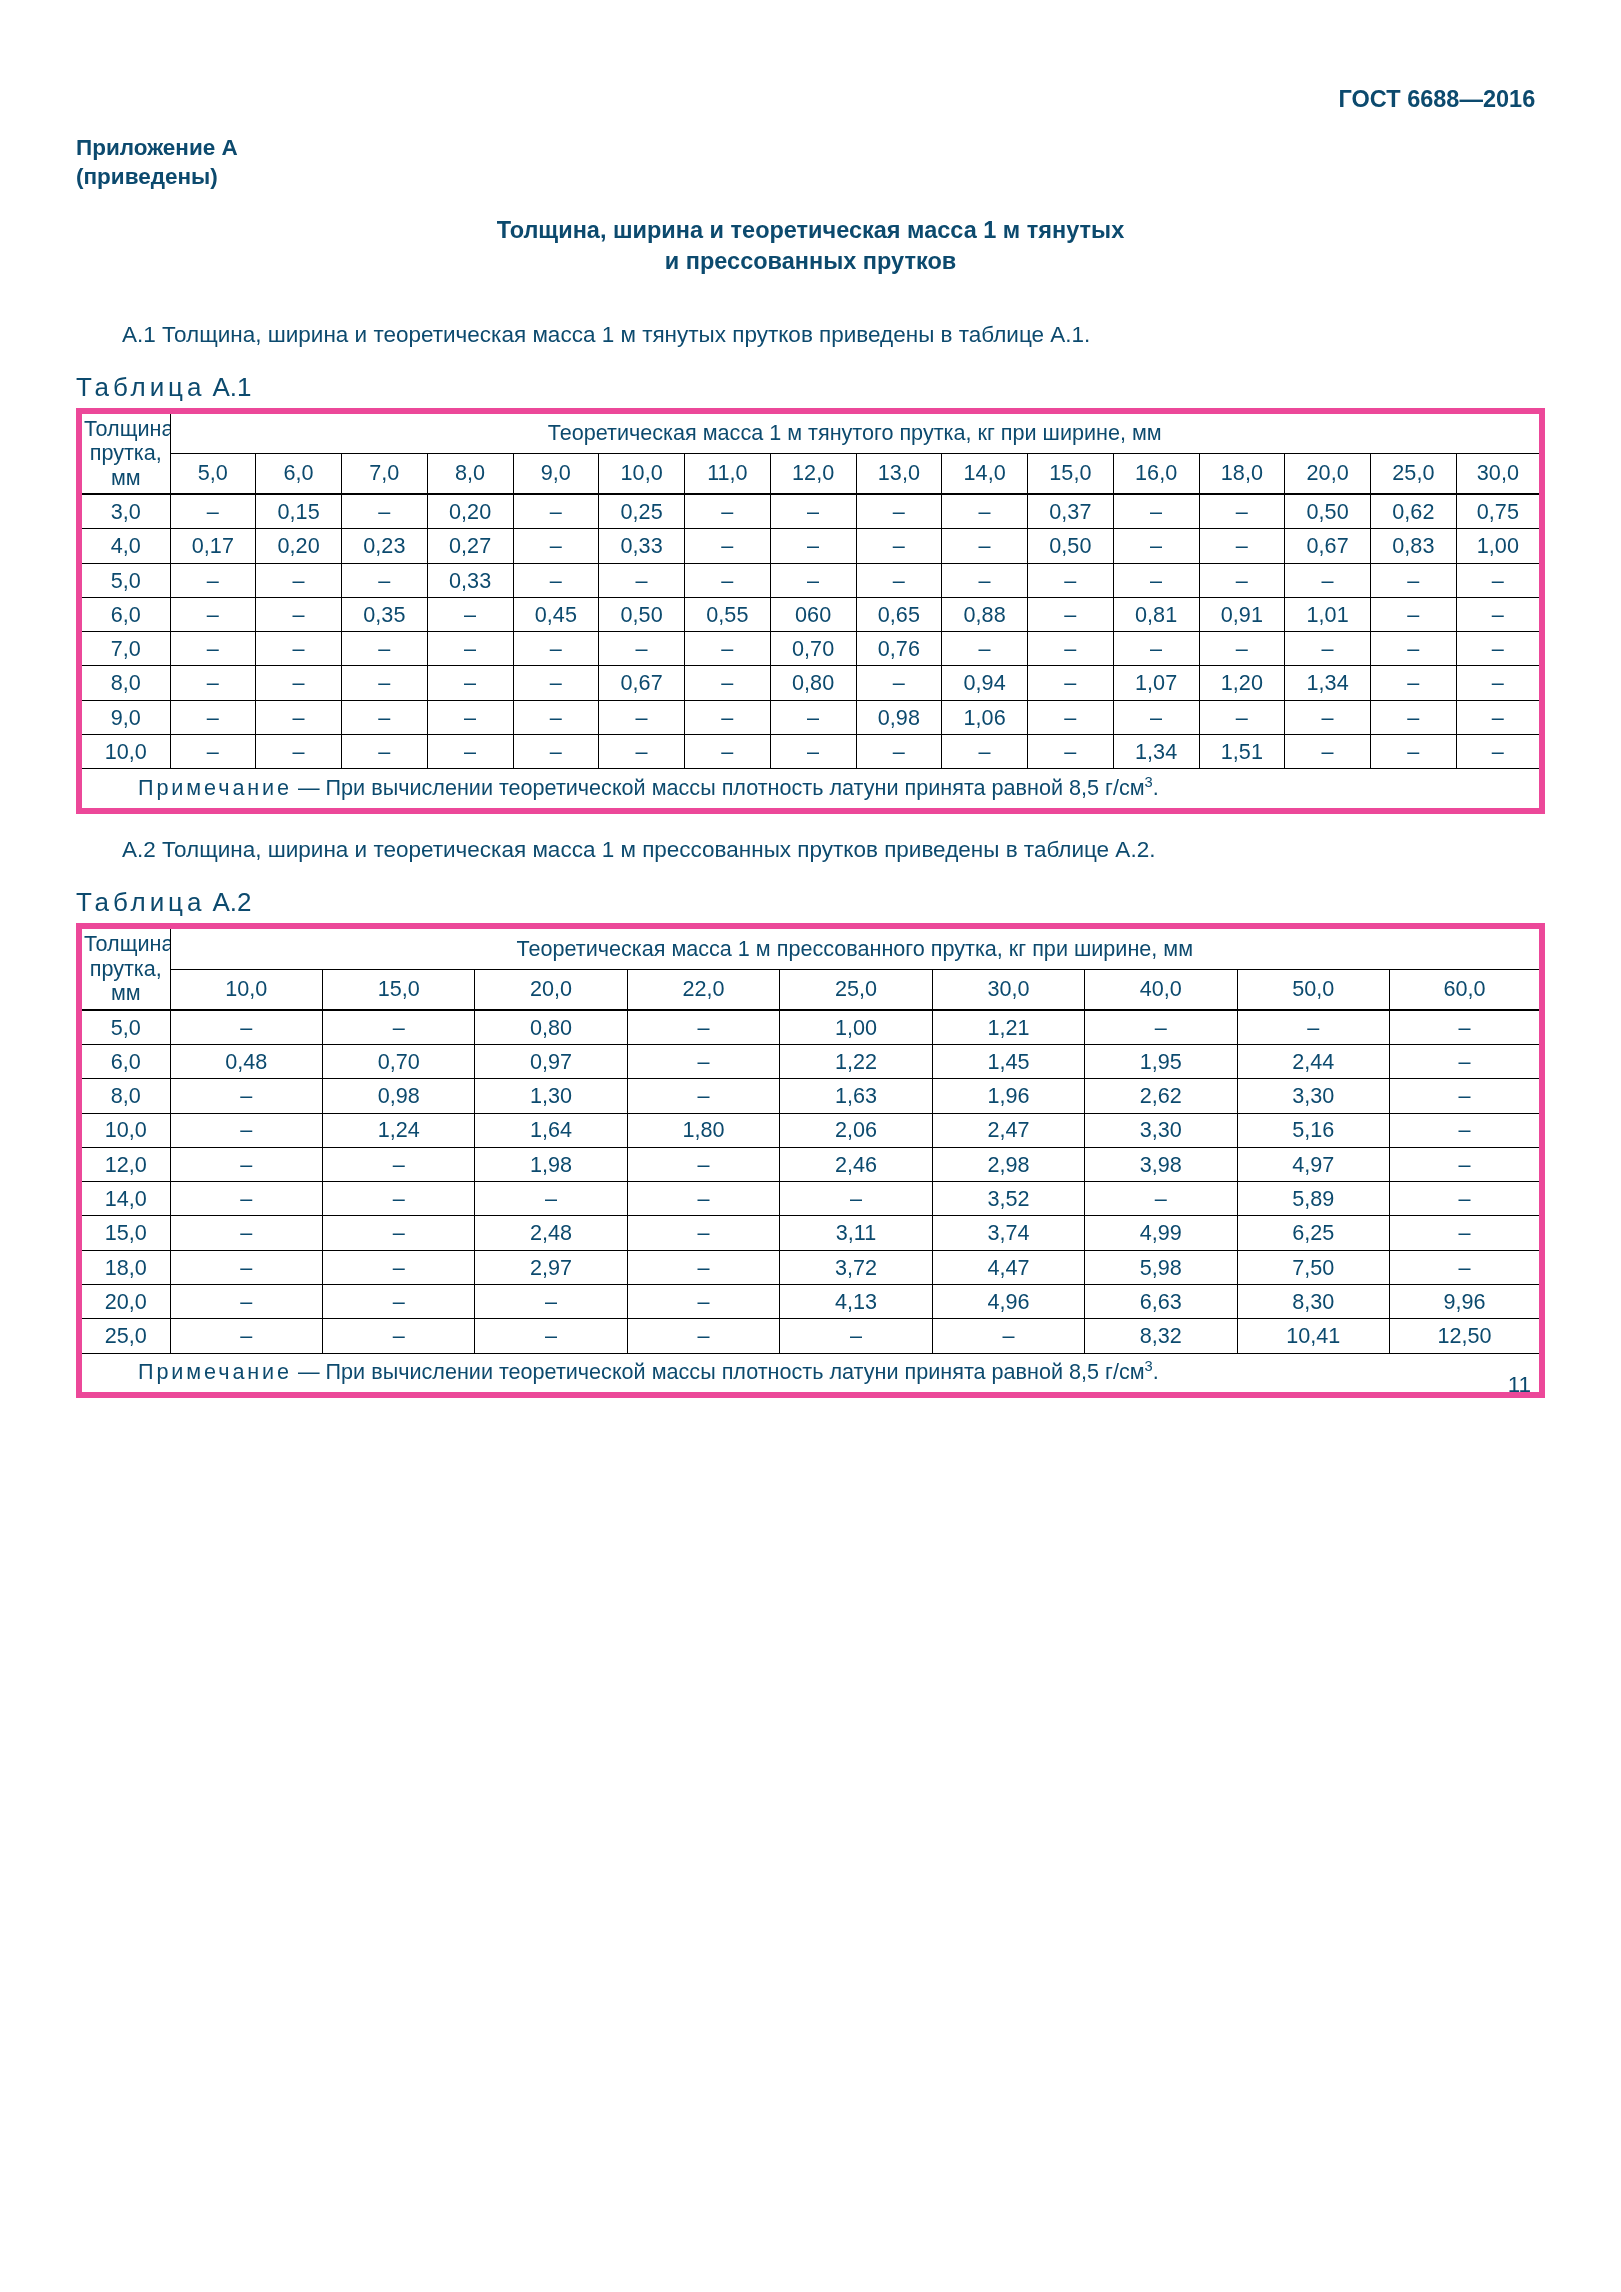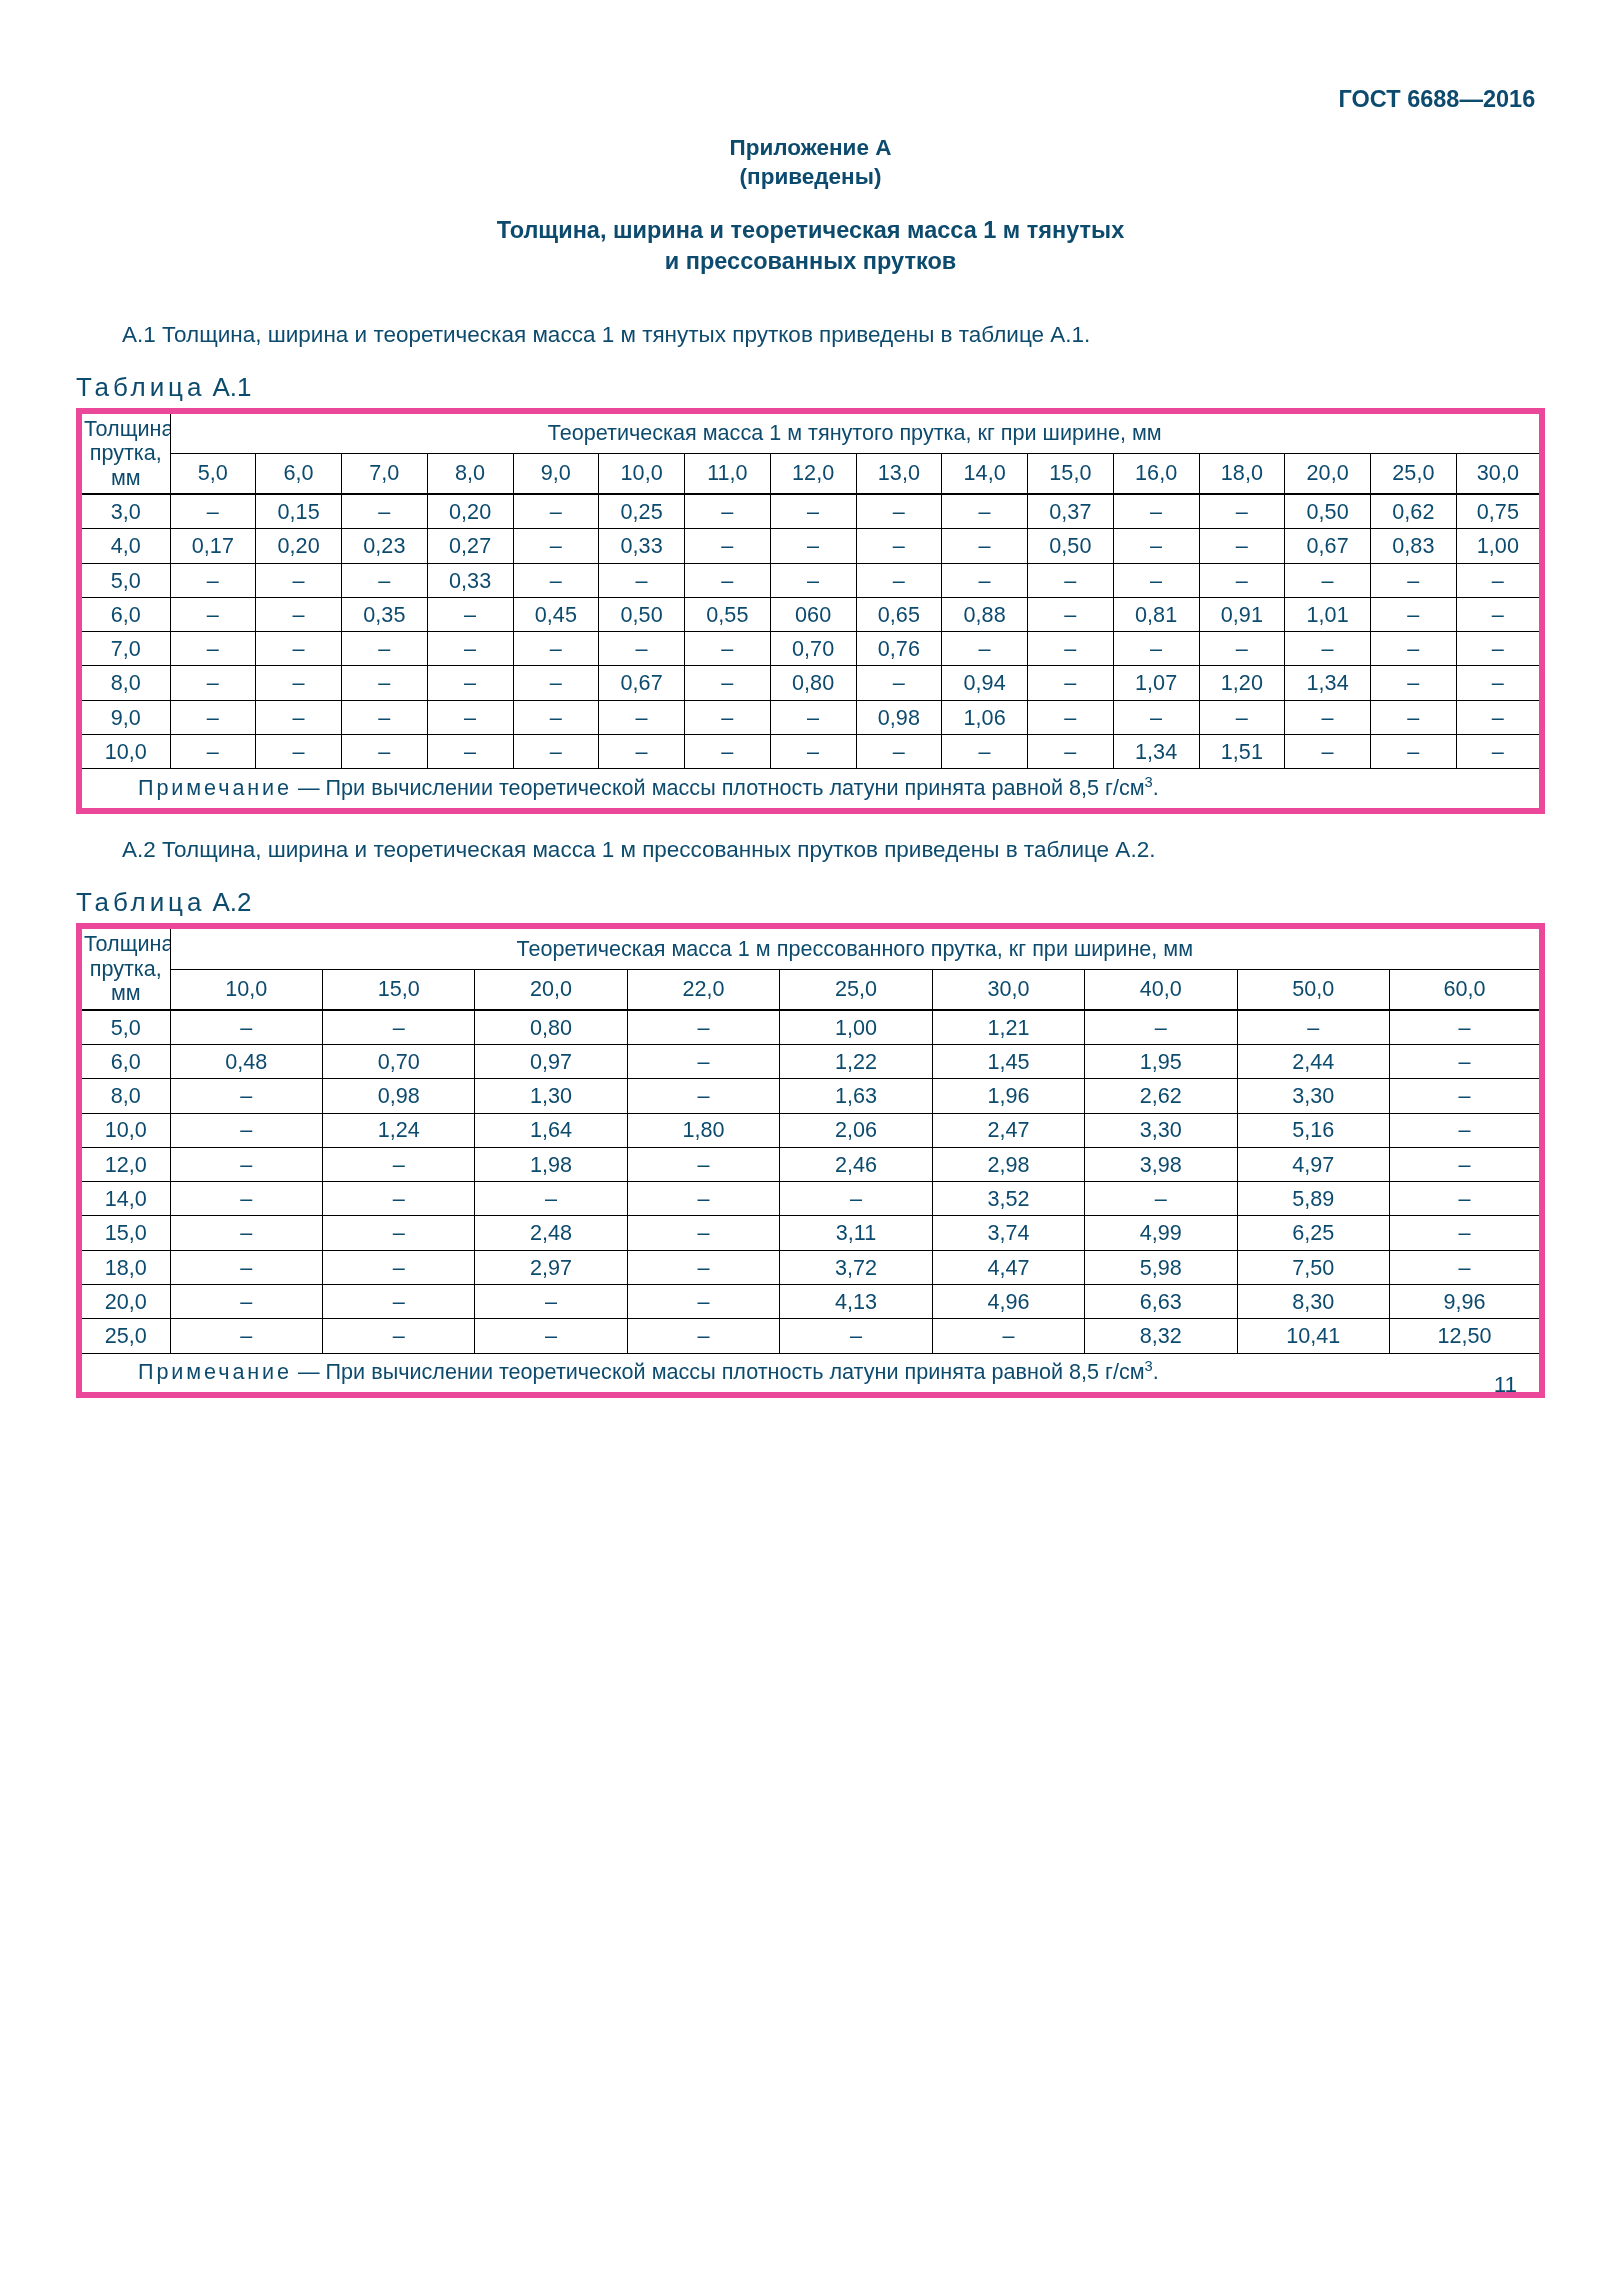--- a/index.html
+++ b/index.html
@@ -15,21 +15,20 @@
     overflow: hidden;
   }
   .doc-code {
     text-align: right;
     font-weight: bold;
     font-size: 23.5px;
     line-height: 27.4px;
     padding-right: 9.8px;
   }
   .appendix {
-    text-align: center;
     font-weight: bold;
     font-size: 22.5px;
     line-height: 29px;
     margin-top: 19.6px;
   }
   .heading {
     text-align: center;
     font-weight: bold;
     font-size: 23.5px;
     line-height: 31px;
@@ -71,21 +70,21 @@
   .tbl td.note-cell {
     text-align: left;
     padding: 5.9px 9.8px 6.9px 56px;
   }
   .note-label { letter-spacing: 2.9px; }
   .tbl sup { font-size: 14.7px; line-height: 0; vertical-align: super; }
 
   .page-number {
     position: absolute;
     top: 1372px;
-    right: 104px;
+    right: 90px;
     font-size: 22.5px;
   }
 </style>
 </head>
 <body>
 
 <div class="page">
 
   <div class="doc-code">ГОСТ 6688—2016</div>
 

